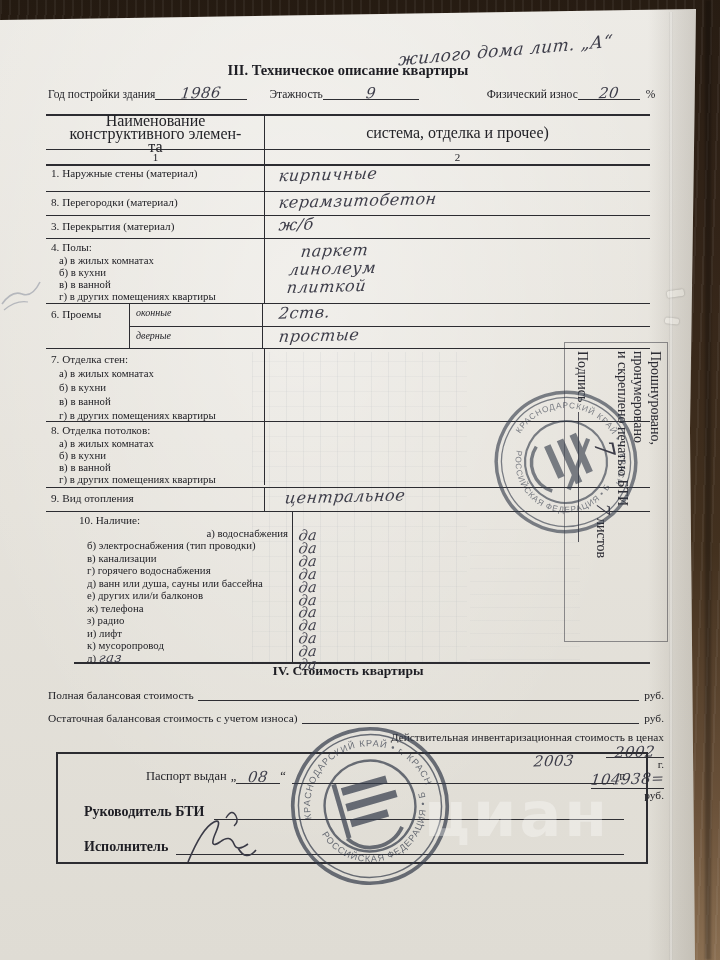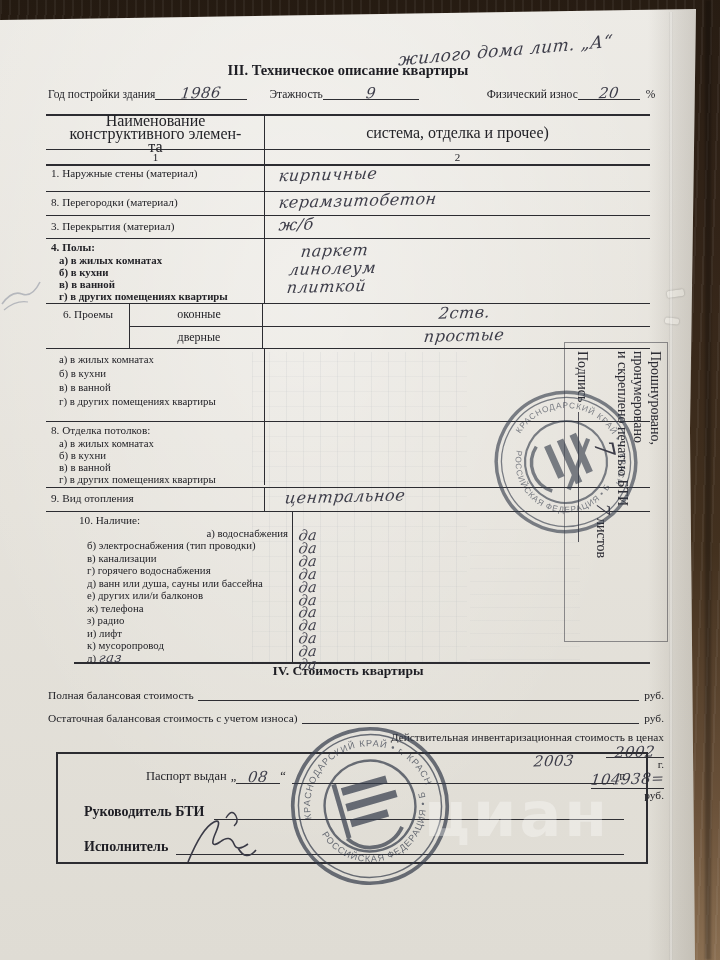--- a/index.html
+++ b/index.html
@@ -72,21 +72,21 @@
   .nums{height:16px;font-size:11px;}
   .nums .c1,.nums .c2{text-align:center;padding-top:1px;}
   .lbl{font-size:11.2px;line-height:13px;display:block;}
   .sub{font-size:10.8px;display:block;}
   .hwv{font-size:16px;line-height:18px;}
   .bold-b{border-bottom-width:2.2px;}
   
   .r6wrap{flex:1;display:flex;flex-direction:column;}
   .r6line{display:flex;flex:1;}
   .r6line.first{border-bottom:1.4px solid #2c2c31;}
-  .r6sub{width:133px;border-right:1.5px solid #2c2c31;box-sizing:border-box;padding:3px 0 0 6px;font-size:12px;}
+  .r6sub{width:133px;border-right:1.5px solid #2c2c31;box-sizing:border-box;padding:3px 0 0 6px;font-size:10px;font-style:italic;}
   .r6val{flex:1;padding-left:16px;}
   
   .dacol{display:flex;flex-direction:column;padding:13px 0 0 6px;}
   .dacol .hw{font-size:14.5px;line-height:12.9px;}
   
   .title4{position:absolute;left:46px;top:663px;width:604px;text-align:center;font-weight:700;font-size:13.5px;color:#1e1e24;}
   .f4{position:absolute;left:48px;width:616px;display:flex;align-items:flex-end;font-size:11.4px;color:#232328;}
   .f4 .uline{height:14px;}
   .rub{margin-left:5px;}
   
@@ -169,52 +169,53 @@
     </div>
 
     <div class="trow" style="height:23px;">
       <div class="c1" style="padding-top:4px;">
           <span class="lbl">3. Перекрытия (материал)</span>
         </div>
       <div class="c2"><span class="hw hwv">ж/б</span></div>
     </div>
 
     <div class="trow" style="height:65px;">
-      <div class="c1" style="padding-top:2px;font-weight:bold;">
+      <div class="c1" style="padding-top:2px;">
         <span class="lbl">4. Полы:</span>
         <span class="sub" style="padding-left:8px;">а) в жилых комнатах</span>
         <span class="sub" style="padding-left:8px;">б) в кухни</span>
         <span class="sub" style="padding-left:8px;">в) в ванной</span>
         <span class="sub" style="padding-left:8px;">г) в других помещениях квартиры</span>
       </div>
       <div class="c2" style="padding-top:3px;">
         <div><span class="hw hwv" style="margin-left:22px;">паркет</span></div>
         <div><span class="hw hwv" style="margin-left:10px;">линолеум</span></div>
         <div><span class="hw hwv" style="margin-left:8px;">плиткой</span></div>
       </div>
     </div>
 
-    <div class="trow" style="height:45px;text-align:center;">
+    <div class="trow" style="height:45px;">
       <div class="c1" style="width:84px;padding-top:4px;">
           <span class="lbl">6. Проемы</span>
         </div>
       <div class="r6wrap">
         <div class="r6line first">
           <div class="r6sub">оконные</div>
           <div class="r6val"><span class="hw hwv">2ств.</span></div>
         </div>
         <div class="r6line">
           <div class="r6sub">дверные</div>
           <div class="r6val"><span class="hw hwv">простые</span></div>
         </div>
       </div>
     </div>
 
     <div class="trow" style="height:73px;">
       <div class="c1" style="padding-top:3px;line-height:14px;">
+        <span class="lbl" style="line-height:14px;">7. Отделка стен:</span>
         <span class="sub" style="padding-left:8px;line-height:14px;">а) в жилых комнатах</span>
         <span class="sub" style="padding-left:8px;line-height:14px;">б) в кухни</span>
         <span class="sub" style="padding-left:8px;line-height:14px;">в) в ванной</span>
         <span class="sub" style="padding-left:8px;line-height:14px;">г) в других помещениях квартиры</span>
       </div>
       <div class="c2"></div>
     </div>
 
     <div class="trow" style="height:66px;flex-direction:column;">
       <div class="c1" style="padding-top:2px;">

